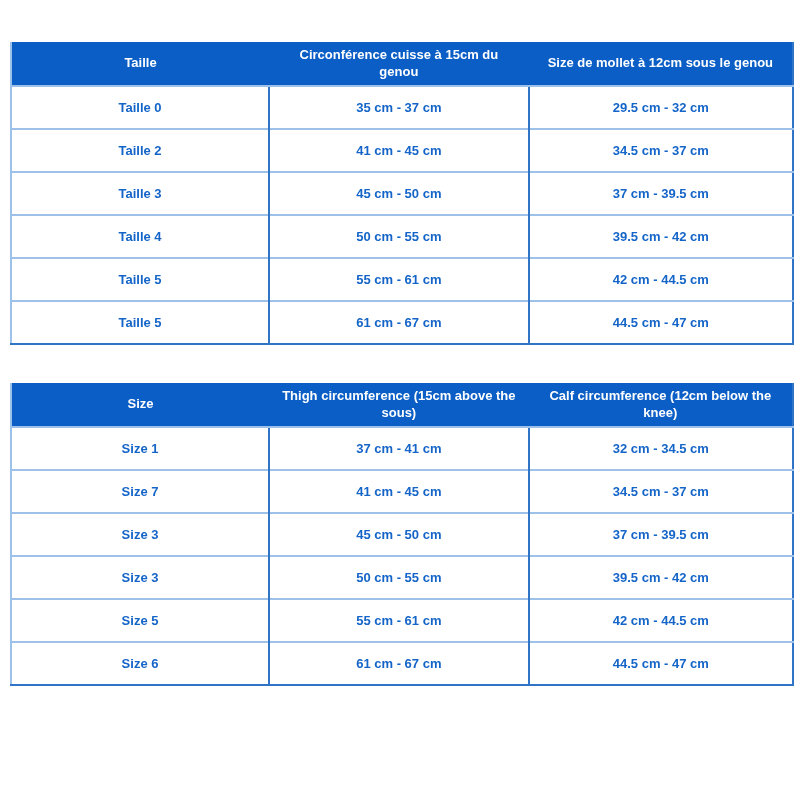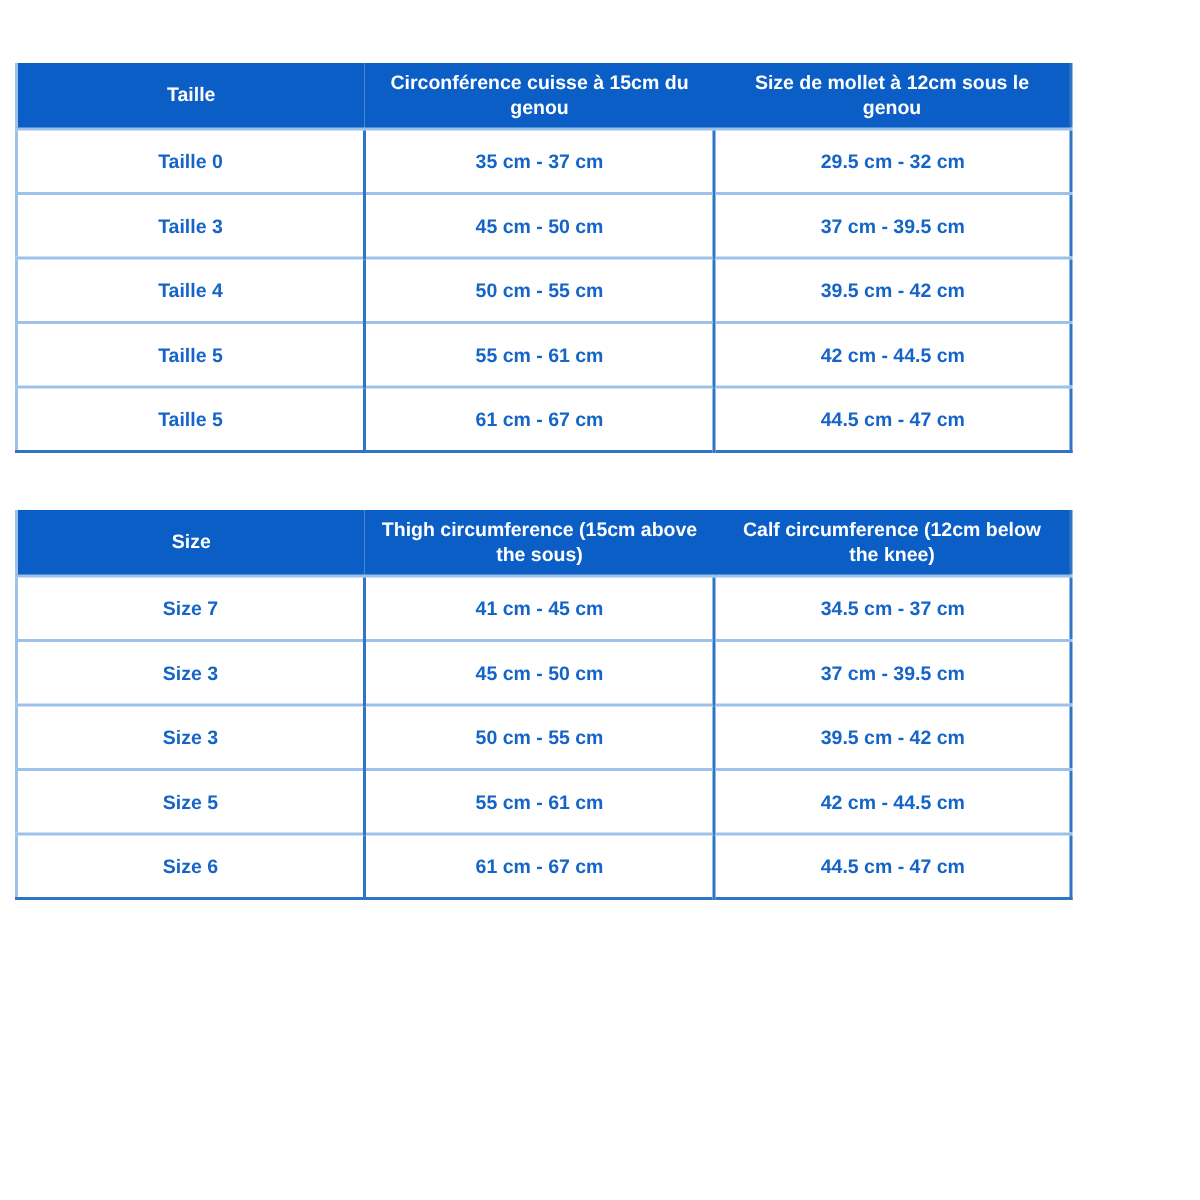--- a/index.html
+++ b/index.html
@@ -14,21 +14,21 @@
   html,body{margin:0;padding:0;}
   body{
     width:800px;height:800px;
     background:var(--page-bg);
     font-family:"Liberation Sans",sans-serif;
   }
   .page{
     padding:42px 9px 0 10px;
   }
   table.size-table{
-    width:705px;
+    width:784px;
     border-collapse:collapse;
     table-layout:fixed;
     background:#ffffff;
     border-left:2px solid var(--border-light);
     border-right:2px solid var(--border-strong);
     border-bottom:2px solid var(--border-strong);
     font-size:13px;
     font-weight:bold;
   }
   table.size-table:first-child{
@@ -76,20 +76,25 @@
           <th>Size de mollet à 12cm sous le genou</th>
         </tr>
       </thead>
       <tbody>
         <tr>
           <td>Taille 0</td>
           <td>35 cm - 37 cm</td>
           <td>29.5 cm - 32 cm</td>
         </tr>
         <tr>
+          <td>Taille 2</td>
+          <td>41 cm - 45 cm</td>
+          <td>34.5 cm - 37 cm</td>
+        </tr>
+        <tr>
           <td>Taille 3</td>
           <td>45 cm - 50 cm</td>
           <td>37 cm - 39.5 cm</td>
         </tr>
         <tr>
           <td>Taille 4</td>
           <td>50 cm - 55 cm</td>
           <td>39.5 cm - 42 cm</td>
         </tr>
         <tr>
@@ -112,20 +117,25 @@
       </colgroup>
   <thead>
         <tr>
           <th>Size</th>
           <th>Thigh circumference (15cm above the sous)</th>
           <th>Calf circumference (12cm below the knee)</th>
         </tr>
       </thead>
       <tbody>
         <tr>
+          <td>Size 1</td>
+          <td>37 cm - 41 cm</td>
+          <td>32 cm - 34.5 cm</td>
+        </tr>
+        <tr>
           <td>Size 7</td>
           <td>41 cm - 45 cm</td>
           <td>34.5 cm - 37 cm</td>
         </tr>
         <tr>
           <td>Size 3</td>
           <td>45 cm - 50 cm</td>
           <td>37 cm - 39.5 cm</td>
         </tr>
         <tr>

